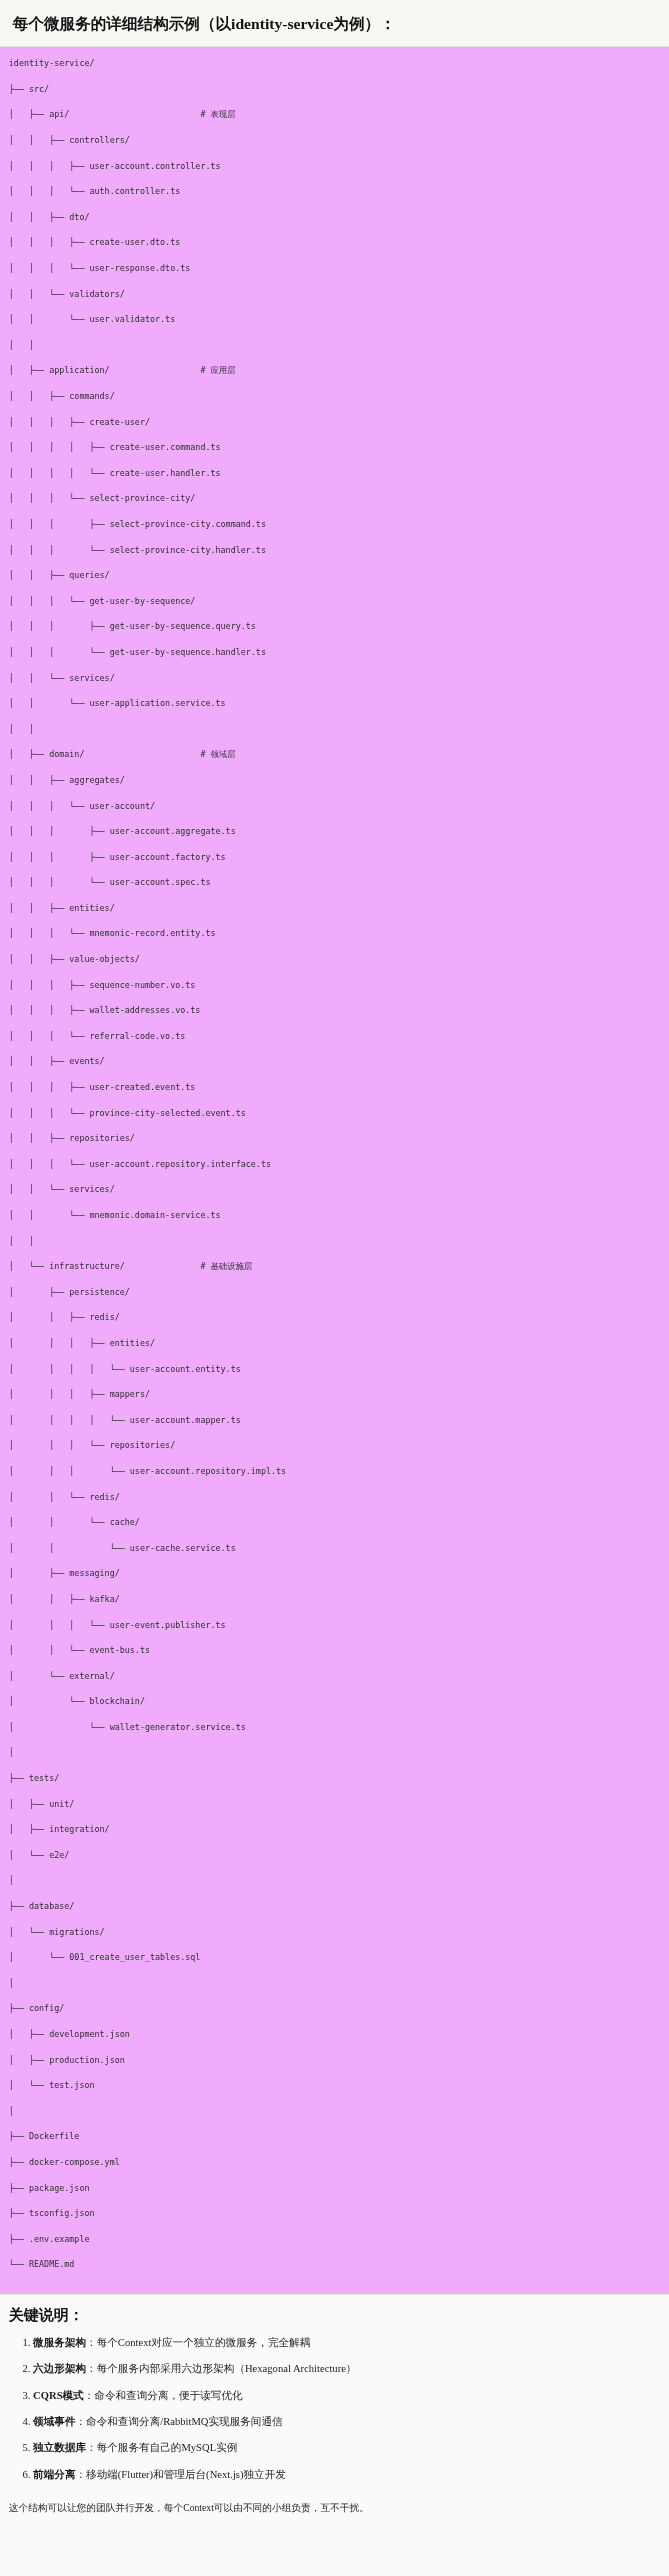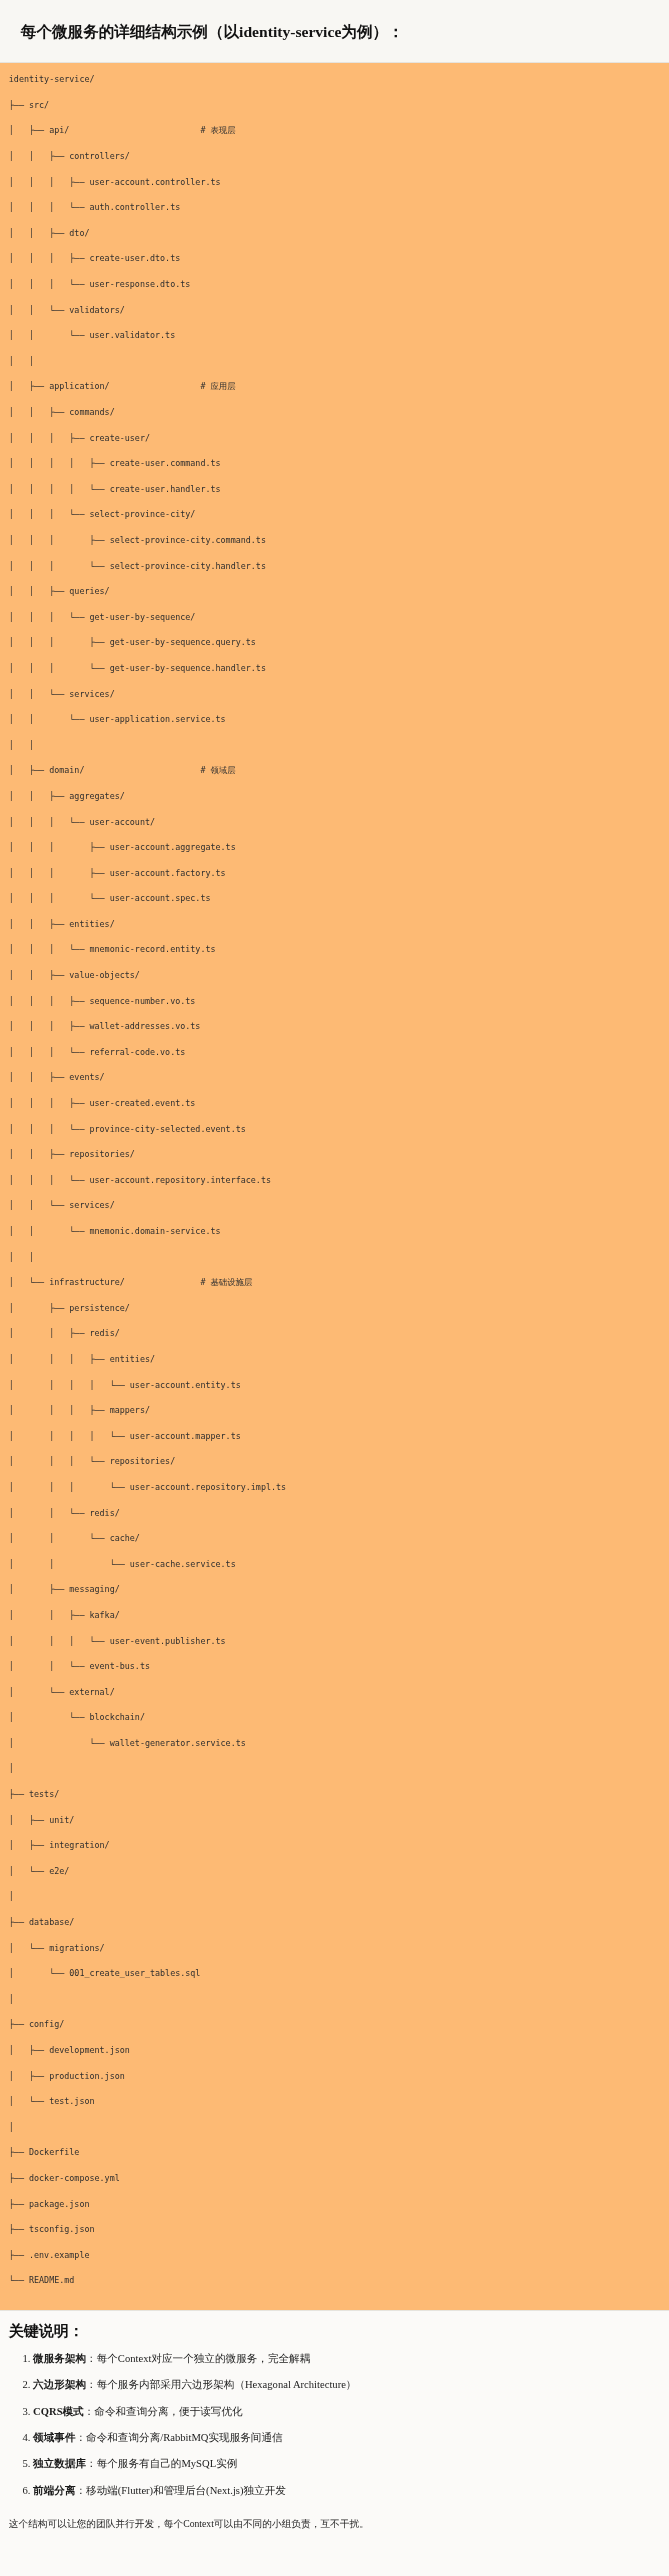--- a/index.html
+++ b/index.html
@@ -21,33 +21,33 @@
     background: #fbfaf8;
   }
 
   
   .doc-header {
     padding: 10px 8.8px 8.8px 8.8px;
     background: #f8f7f3;
     border-bottom: 0.6px solid #e6e4de;
   }
   .doc-title {
-    margin: 12px;
+    margin: 4px;
     font-family: "Liberation Serif", "DejaVu Serif", serif;
     font-weight: bold;
     font-size: 15.6px;
     line-height: 1.25;
     letter-spacing: 0px;
     color: #121212;
   }
 
   
   .tree-block {
     padding: 10px 8.8px 10px 8.8px;
-    background: #fdba74;
+    background: #f0abfc;
     border-bottom: 0.6px solid #e6e4de;
   }
   .tree {
     margin: 0;
     font-family: "DejaVu Sans Mono", "Liberation Mono", monospace;
     font-size: 8.4px;
     line-height: 12.8px;
     color: #2e2e2e;
     white-space: pre;
     tab-size: 4;

